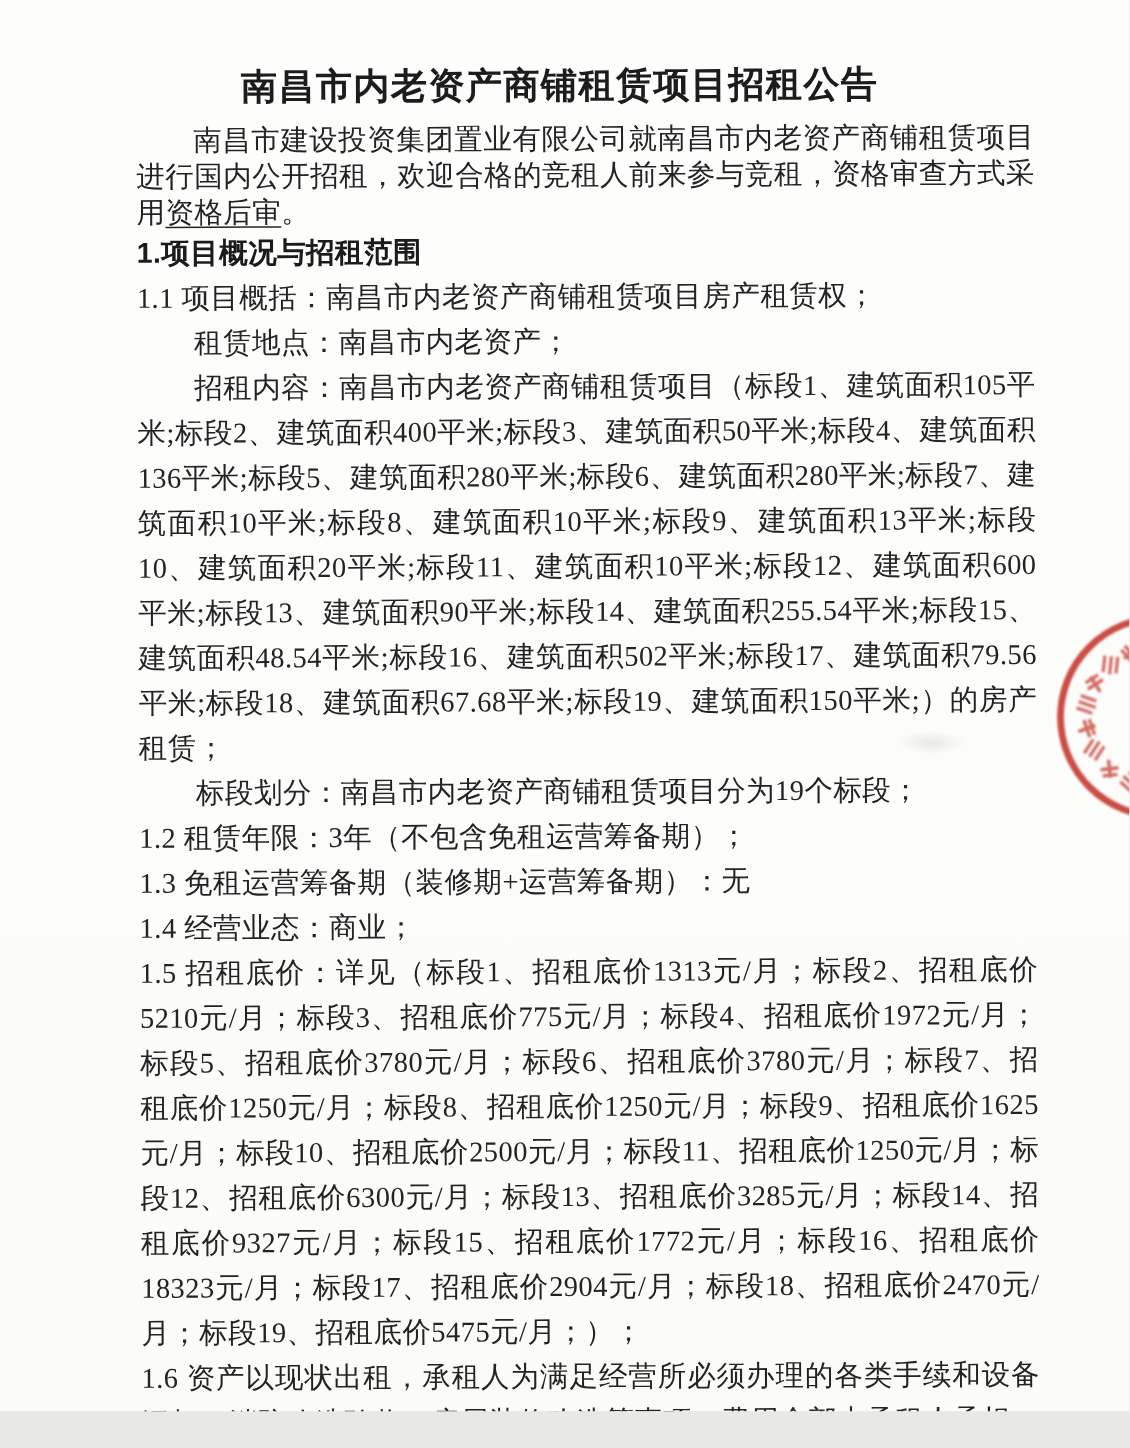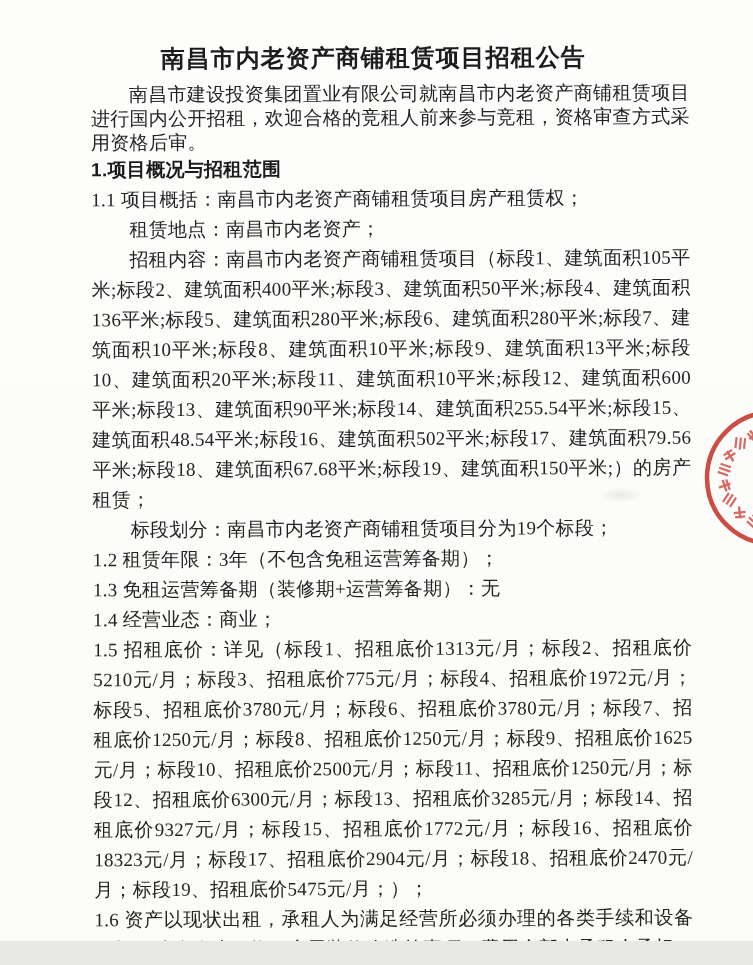--- a/index.html
+++ b/index.html
@@ -29,21 +29,21 @@
     font-size:24px;
     font-weight:bold;
     line-height:36px;
     text-align:center;
     transform:translateX(-17px);
     letter-spacing:1px;
     color:#1c1c1c;
   }
   p { margin:0; line-height:30px; text-align:justify; }
   .intro { line-height:24px; margin-top:6px; text-indent:2em; }
-  .u { text-underline-offset:3px; }
+  .u { text-decoration:underline; text-underline-offset:3px; }
   .h {
     font-family:"Liberation Sans","DejaVu Sans",sans-serif;
     font-weight:bold;
     color:#1b1b1b;
     text-align:left;
   }
   .indent { text-indent:2em; }
   .seal-svg { position:absolute; left:688px; top:393px; pointer-events:none; }
   .smudge {
     position:absolute; left:598px; top:487px; width:46px; height:16px;

